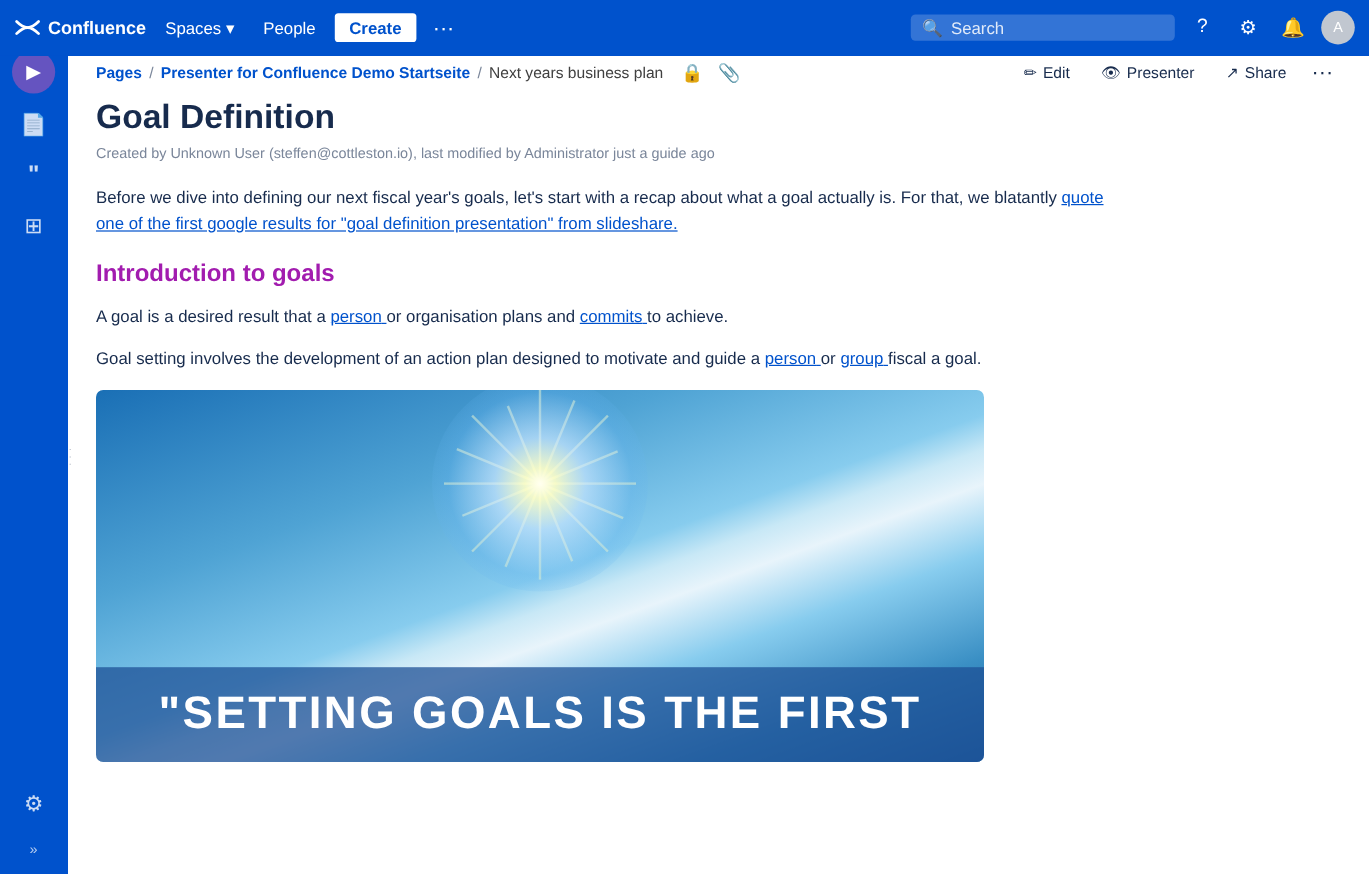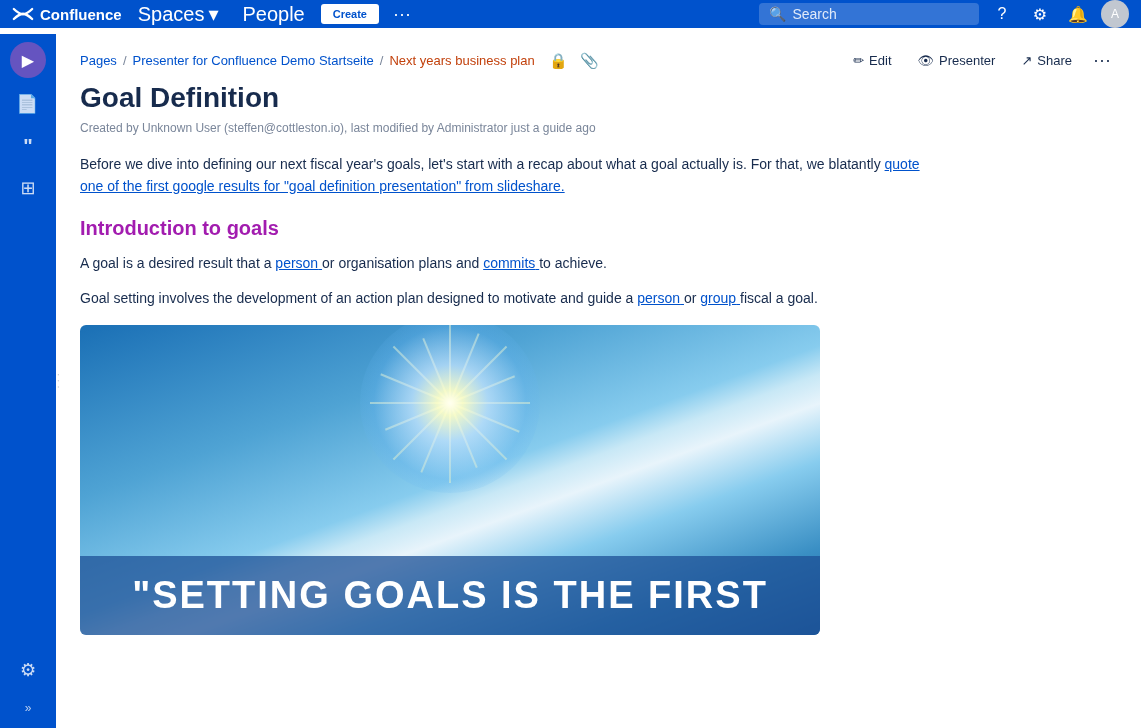--- a/index.html
+++ b/index.html
@@ -1,33 +1,33 @@
 <!DOCTYPE html>
 <html><head>
   <meta charset="utf-8">
   <style>
     * { margin: 0; padding: 0; box-sizing: border-box; }
     body { font-family: -apple-system, BlinkMacSystemFont, 'Segoe UI', Arial, sans-serif; font-size: 14px; color: #172b4d; background: #fff; width: 1141px; height: 728px; overflow: hidden; }
 
     
     .topnav {
-      display: flex; align-items: center; height: 28px;
+      display: flex; align-items: center; height: 46px;
       background: #0052cc; padding: 0 12px; gap: 8px;
       position: fixed; top: 0; left: 0; right: 0; z-index: 100;
     }
     .topnav-logo { display: flex; align-items: center; gap: 6px; color: #fff; font-weight: 700; font-size: 15px; text-decoration: none; }
     .logo-icon { width: 22px; height: 22px; }
     .topnav-btn {
       background: none; border: none; color: #fff; cursor: pointer;
-      font-size: 20px; padding: 4px 8px; border-radius: 3px;
+      font-size: 14px; padding: 4px 8px; border-radius: 3px;
       display: flex; align-items: center; gap: 4px;
     }
     .topnav-create {
       background: #fff; color: #0052cc; border: none; cursor: pointer;
-      font-size: 11px; font-weight: 600; padding: 4px 12px; border-radius: 3px;
+      font-size: 14px; font-weight: 600; padding: 4px 12px; border-radius: 3px;
     }
     .topnav-more {
       background: none; border: none; color: #fff; cursor: pointer;
       font-size: 18px; padding: 2px 6px; border-radius: 3px;
     }
     .topnav-spacer { flex: 1; }
     .search-box {
       display: flex; align-items: center; background: rgba(255,255,255,0.2);
       border-radius: 4px; padding: 3px 10px; gap: 6px; width: 220px;
       color: rgba(255,255,255,0.8); cursor: pointer;
@@ -77,23 +77,23 @@
     .content-wrap {
       margin-left: 56px; margin-top: 34px; height: calc(728px - 34px);
       overflow-y: auto; background: #fff;
     }
 
     
     .breadcrumb-bar {
       display: flex; align-items: center; padding: 14px 24px 8px 24px;
       gap: 4px; font-size: 13px;
     }
-    .breadcrumb-link { color: #0052cc; text-decoration: none; cursor: pointer; }
+    .breadcrumb-link { color: #0052cc; text-decoration: none; cursor: pointer; font-weight: bold; }
     .breadcrumb-sep { color: #7a869a; margin: 0 2px; }
-    .breadcrumb-current { color: #c2410c; font-weight: 500; }
+    .breadcrumb-current { color: #404040; font-weight: 500; }
     .breadcrumb-icons { display: flex; gap: 6px; margin-left: 8px; }
     .breadcrumb-icon-btn {
       background: none; border: none; cursor: pointer; color: #7a869a;
       font-size: 15px; padding: 1px 3px;
     }
     .breadcrumb-actions { margin-left: auto; display: flex; align-items: center; gap: 4px; }
     .action-btn {
       background: none; border: 1px solid transparent; cursor: pointer;
       color: #172b4d; font-size: 13px; padding: 4px 10px; border-radius: 3px;
       display: flex; align-items: center; gap: 5px;

